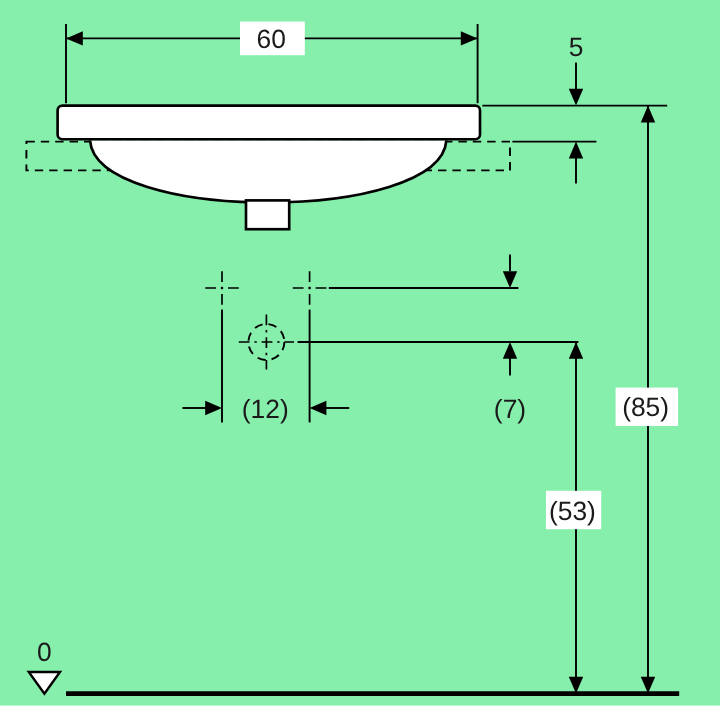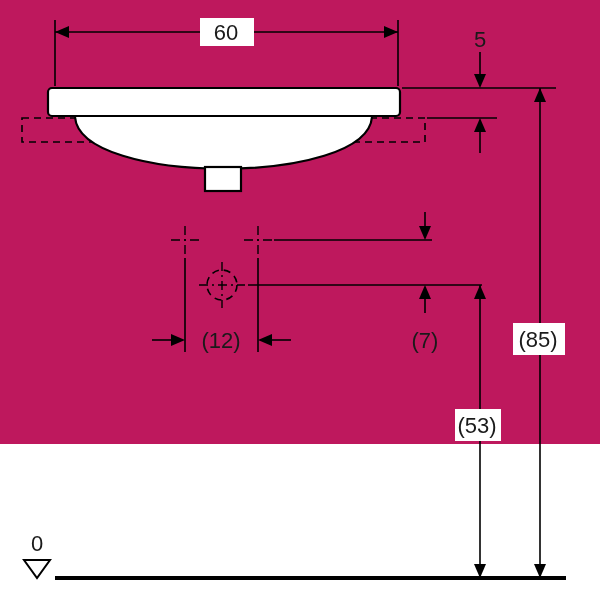--- a/index.html
+++ b/index.html
@@ -5,22 +5,22 @@
   html, body {
     margin: 0;
     padding: 0;
     background: #ffffff;
     width: 600px;
     height: 600px;
     overflow: hidden;
   }
   .drawing-wrap {
     width: 600px;
-    height: 444px;
-    background: #be185d;
+    height: 588px;
+    background: #86efac;
     position: relative;
   }
   svg { display: block; }
   .dim-text {
     font-family: "Liberation Sans", "DejaVu Sans", sans-serif;
     font-size: 22px;
     fill: #1a1a1a;
   }
   .solid { stroke: #000000; fill: none; }
   .thick { stroke-width: 2.2; }

